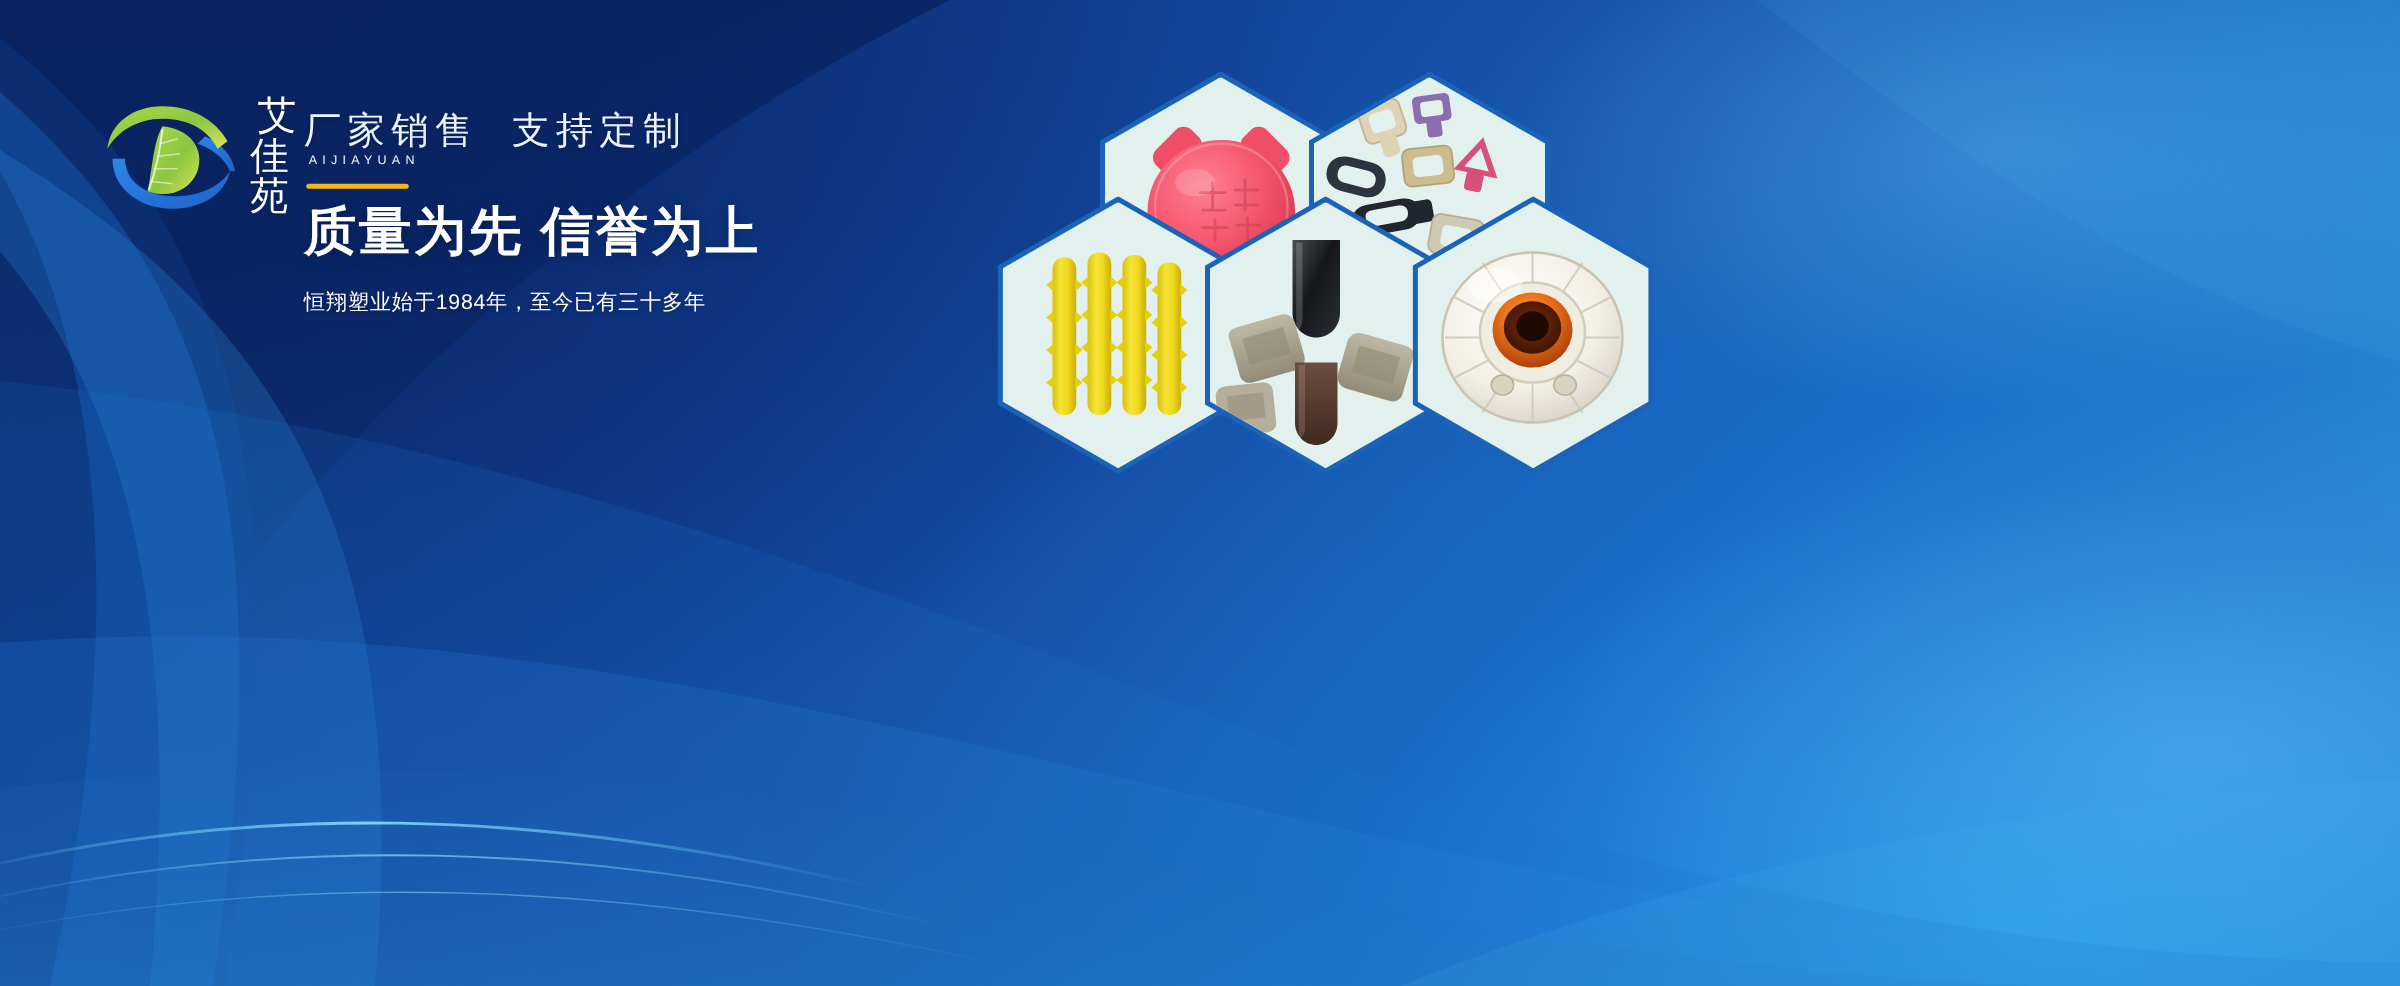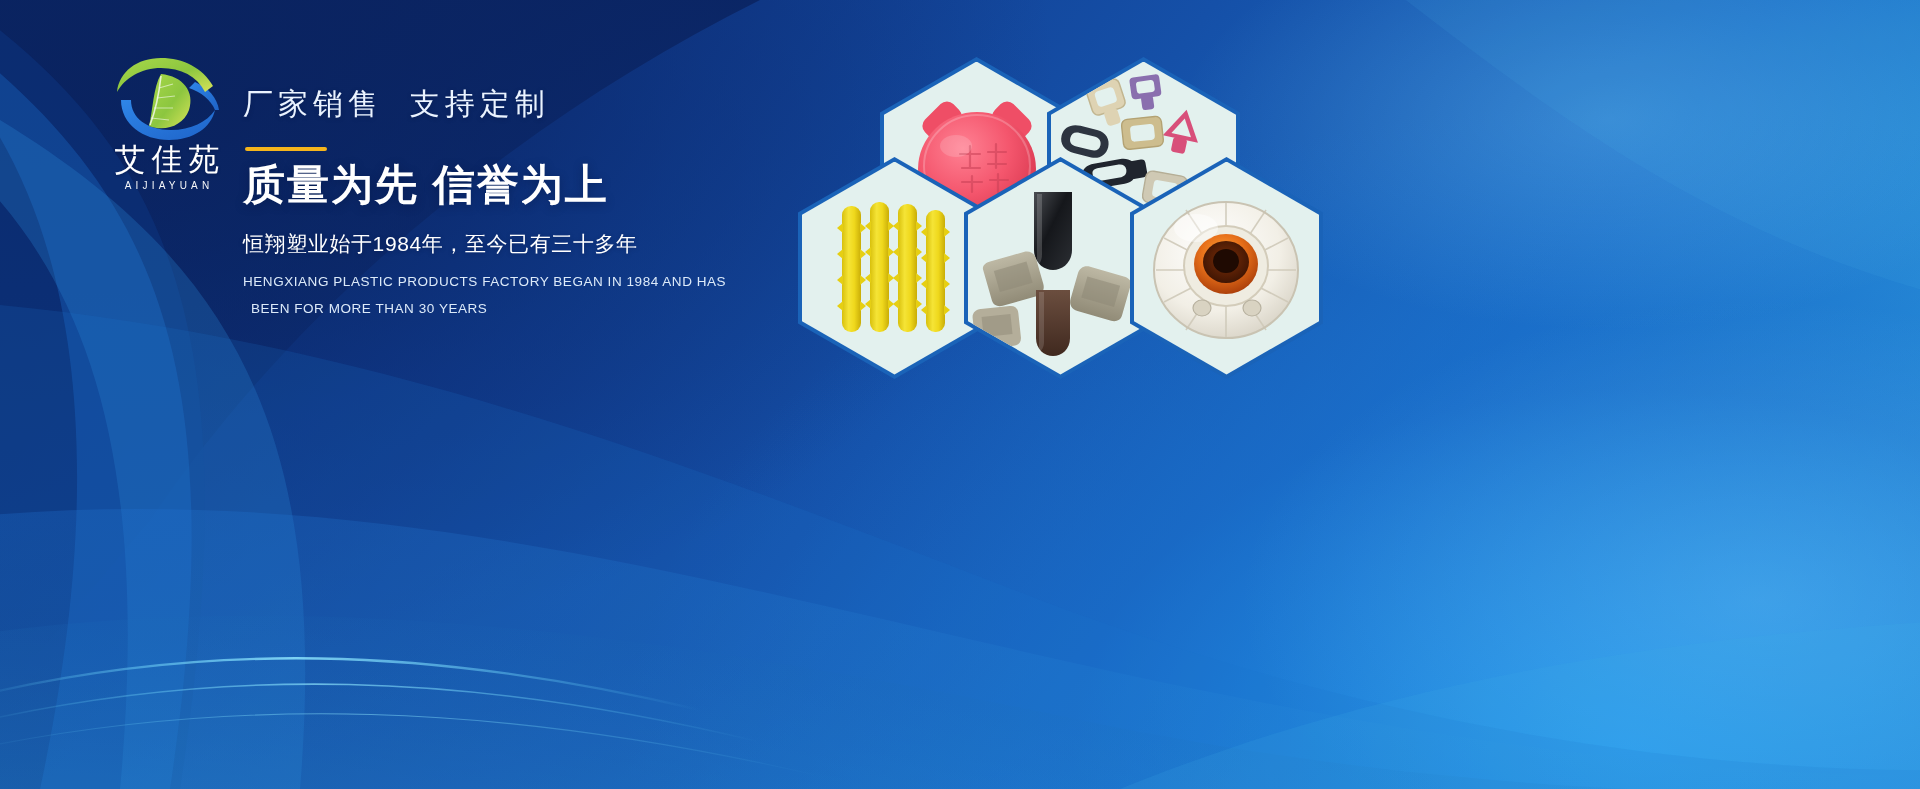--- a/index.html
+++ b/index.html
@@ -16,21 +16,21 @@
       radial-gradient(ellipse 1200px 800px at 8% 8%, rgba(9,34,95,0.95) 0%, rgba(12,45,115,0.5) 45%, rgba(0,0,0,0) 75%),
       linear-gradient(128deg, #0a2763 0%, #103a8c 26%, #1550a8 48%, #1b6ec6 70%, #2a93da 88%, #35a6e2 100%);
   }
 
   .deco-svg{position:absolute;inset:0;width:1920px;height:789px;}
 
   
   .logo-wrap{
     position:absolute;left:72px;top:52px;
     width:190px;height:150px;
-    display:flex;flex-direction:column;align-items:center;
+    display:flex;flex-direction:row;align-items:center;
   }
   .logo-mark{width:128px;height:96px;position:relative;}
   .logo-name{
     color:#ffffff;font-size:31px;letter-spacing:6px;
     font-weight:400;margin-top:-4px;text-indent:6px;
     line-height:1.05;
     text-shadow:0 1px 3px rgba(0,20,60,.45);
   }
   .logo-sub{
     color:#ffffff;font-size:10px;letter-spacing:4.2px;
@@ -48,21 +48,21 @@
   .rule{
     width:82px;height:4px;background:#f5b51c;border-radius:2px;
     margin:22px 0 10px 2px;
   }
   .headline{
     color:#ffffff;font-size:42px;font-weight:700;letter-spacing:2px;
     line-height:1.16;white-space:pre;
     text-shadow:0 2px 10px rgba(0,20,60,.42);
   }
   .sub-cn{
-    color:#ffffff;font-size:21px;letter-spacing:.6px;margin-top:20px;
+    color:#ffffff;font-size:17px;letter-spacing:.6px;margin-top:20px;
     font-weight:400;white-space:pre;
     text-shadow:0 1px 4px rgba(0,18,55,.35);
   }
   .sub-en{
     color:#dceaf9;font-size:13.5px;letter-spacing:.55px;
     line-height:2.0;margin-top:10px;font-weight:400;
   }
   .sub-en div:nth-child(2){padding-left:8px;}
 
   
@@ -164,24 +164,20 @@
     </div>
     <div class="logo-name">艾佳苑</div>
     <div class="logo-sub">AIJIAYUAN</div>
   </div>
 
   <div class="copy">
     <div class="eyebrow">厂家销售  支持定制</div>
     <div class="rule"></div>
     <div class="headline">质量为先 信誉为上</div>
     <div class="sub-cn">恒翔塑业始于1984年，至今已有三十多年</div>
-    <div class="sub-en">
-      <div>HENGXIANG PLASTIC PRODUCTS FACTORY BEGAN IN 1984 AND HAS</div>
-      <div>BEEN FOR MORE THAN 30 YEARS</div>
-    </div>
   </div>
 
   <div class="hexes">
 
     <div class="hex" style="left:82px;top:12px;">
       <div class="hex-inner">
         <svg class="hex-photo" viewBox="0 0 185 213">
           <defs>
             <radialGradient id="pRed" cx="38%" cy="32%" r="72%">
               <stop offset="0%" stop-color="#ff8193"></stop>

